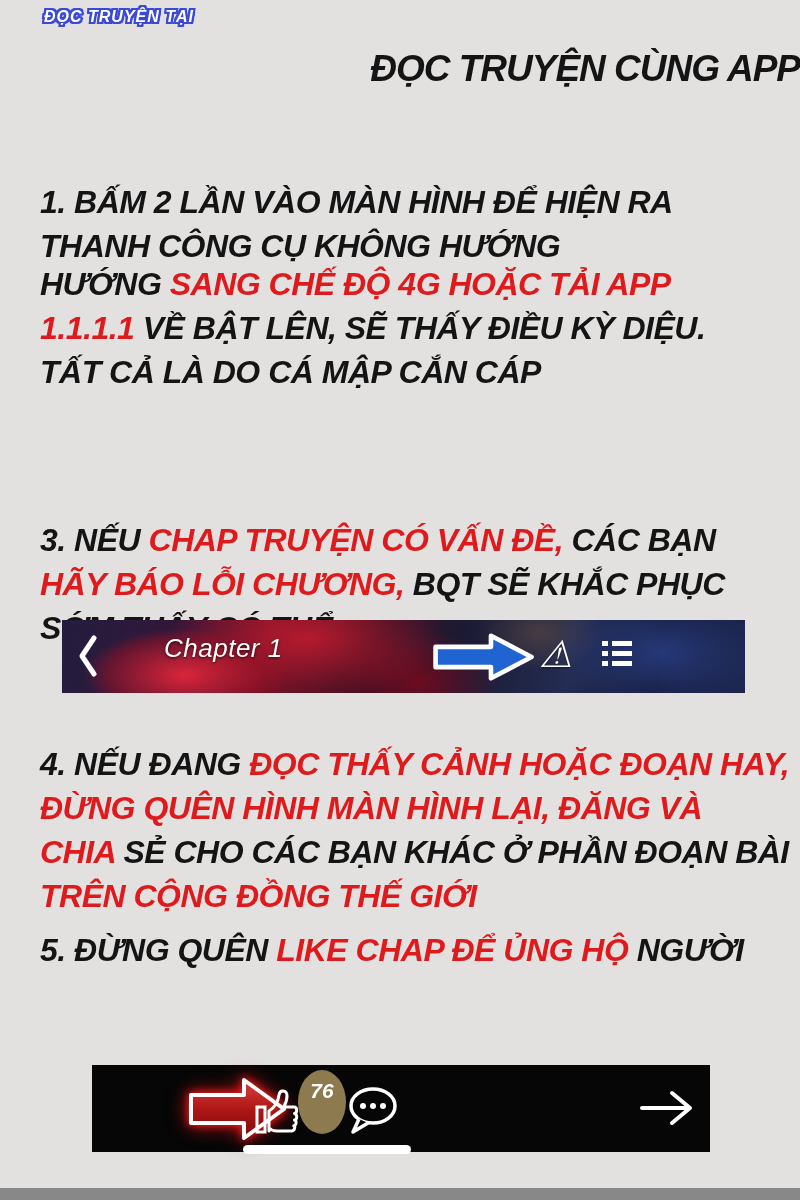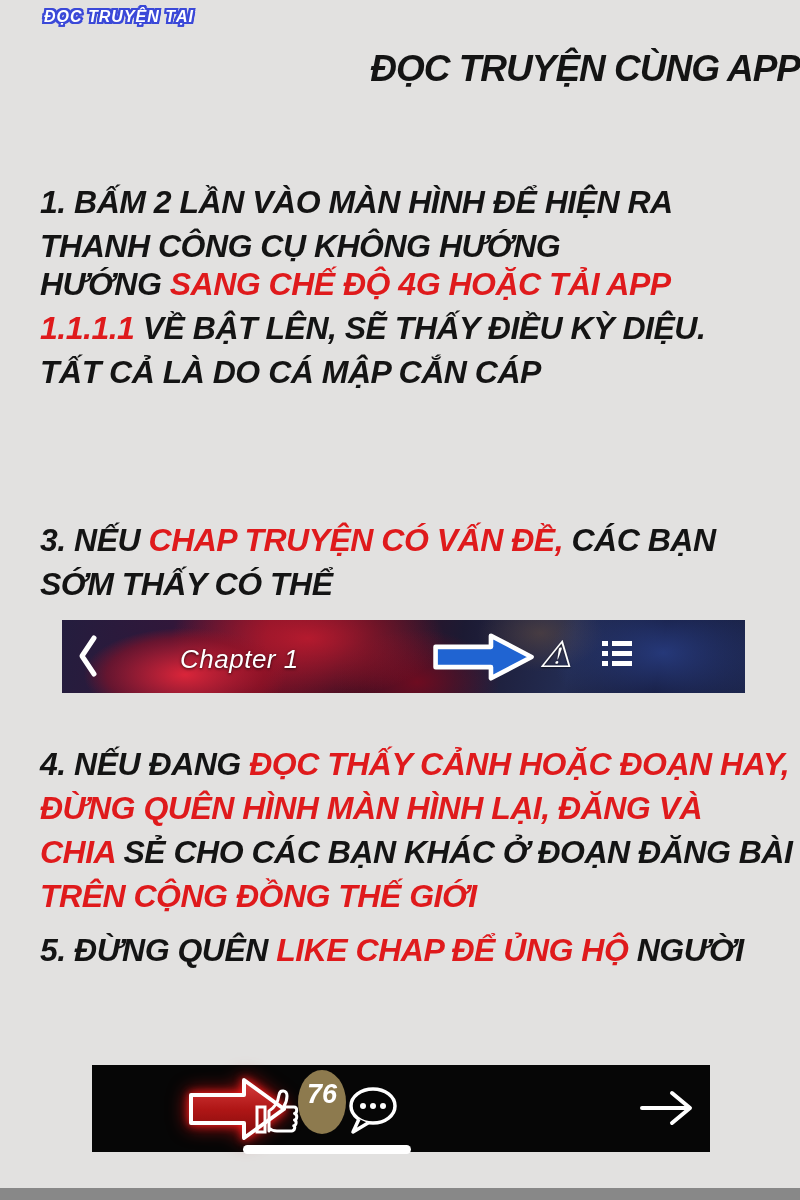--- a/index.html
+++ b/index.html
@@ -43,22 +43,22 @@
     background:
       radial-gradient(ellipse 130px 60px at 18% 75%, rgba(226,38,58,.95), rgba(150,18,38,.55) 60%, transparent 78%),
       radial-gradient(ellipse 190px 85px at 36% 25%, rgba(196,28,48,.85), transparent 72%),
       radial-gradient(ellipse 110px 70px at 52% 85%, rgba(122,10,30,.85), transparent 75%),
       radial-gradient(ellipse 150px 95px at 88% 45%, rgba(45,70,150,.75), transparent 75%),
       radial-gradient(ellipse 90px 55px at 70% 18%, rgba(96,74,62,.6), transparent 70%),
       linear-gradient(100deg,#241d3e 0%,#31173a 16%,#6e1025 30%,#3a0f22 45%,#1c1a33 58%,#232c52 74%,#101024 87%,#1b2347 100%);
   }
   .cb-back{position:absolute;left:16px;top:14px;width:20px;height:44px;}
   .cb-title{
-    position:absolute;left:102px;top:24px;font-size:26px;color:#fff;font-weight:400;
-    text-shadow:0 1px 3px rgba(0,0,0,.7);letter-spacing:.5px;margin-left:16px;
+    position:absolute;left:102px;top:13px;font-size:26px;color:#fff;font-weight:400;
+    text-shadow:0 1px 3px rgba(0,0,0,.7);letter-spacing:.5px;
   }
   .cb-arrow{position:absolute;left:370px;top:13px;width:105px;height:48px;}
   .cb-warning{
     position:absolute;left:477px;top:10px;font-size:37px;line-height:50px;color:#fff;
     text-shadow:0 1px 2px rgba(0,0,0,.6);
   }
   .cb-menu{position:absolute;left:540px;top:21px;width:30px;height:31px;}
   .cb-menu .mrow{display:flex;gap:4px;margin-bottom:5px;}
   .cb-menu .msq{width:6px;height:5px;background:#fff;}
   .cb-menu .mbar{width:20px;height:5px;background:#fff;}
@@ -69,21 +69,21 @@
   }
   .bb-red-arrow{
     position:absolute;left:96px;top:11px;width:100px;height:67px;
     filter:drop-shadow(0 0 4px #ff2020) drop-shadow(0 0 9px #b80f0f);
   }
   .bb-thumb{position:absolute;left:162px;top:19px;width:46px;height:52px;}
   .bb-badge{
     position:absolute;left:206px;top:5px;width:48px;height:64px;border-radius:50%;
     background:var(--olive);text-align:center;
   }
-  .bb-badge span{display:inline-block;margin-top:9px;font-size:27px;font-weight:700;color:#fff;}
+  .bb-badge span{display:inline-block;margin-top:9px;font-size:21px;font-weight:700;color:#fff;}
   .bb-bubble{position:absolute;left:254px;top:21px;width:56px;height:50px;}
   .bb-next{position:absolute;right:14px;top:23px;width:58px;height:40px;}
   .bb-strip{
     position:absolute;left:151px;bottom:-2px;width:168px;height:9px;
     background:#fff;border-radius:5px;
   }
 </style>
 </head>
 <body>
 
@@ -100,26 +100,27 @@
         <div class="line"><span class="seg black">1. BẤM 2 LẦN VÀO MÀN HÌNH ĐỂ HIỆN RA</span></div>
         <div class="line"><span class="seg black">THANH CÔNG CỤ KHÔNG HƯỚNG</span></div>
       </div>
       <div class="section" id="sec-2">
         <div class="line"><span class="seg black">HƯỚNG </span><span class="seg red">SANG CHẾ ĐỘ 4G HOẶC TẢI APP</span></div>
         <div class="line"><span class="seg red">1.1.1.1</span><span class="seg black"> VỀ BẬT LÊN, SẼ THẤY ĐIỀU KỲ DIỆU.</span></div>
         <div class="line"><span class="seg black">TẤT CẢ LÀ DO CÁ MẬP CẮN CÁP</span></div>
       </div>
       <div class="section" id="sec-3">
         <div class="line"><span class="seg black">3. NẾU </span><span class="seg red">CHAP TRUYỆN CÓ VẤN ĐỀ,</span><span class="seg black"> CÁC BẠN</span></div>
+        <div class="line"><span class="seg red">HÃY BÁO LỖI CHƯƠNG,</span><span class="seg black"> BQT SẼ KHẮC PHỤC</span></div>
         <div class="line"><span class="seg black">SỚM THẤY CÓ THỂ</span></div>
       </div>
       <div class="section" id="sec-4">
         <div class="line"><span class="seg black">4. NẾU ĐANG </span><span class="seg red">ĐỌC THẤY CẢNH HOẶC ĐOẠN HAY,</span></div>
         <div class="line"><span class="seg red">ĐỪNG QUÊN HÌNH MÀN HÌNH LẠI, ĐĂNG VÀ</span></div>
-        <div class="line"><span class="seg red">CHIA</span><span class="seg black"> SẺ CHO CÁC BẠN KHÁC Ở ĐOẠN ĐĂNG BÀI</span></div>
+        <div class="line"><span class="seg red">CHIA</span><span class="seg black"> SẺ CHO CÁC BẠN KHÁC Ở PHẦN ĐOẠN BÀI</span></div>
         <div class="line"><span class="seg red">TRÊN CỘNG ĐỒNG THẾ GIỚI</span></div>
       </div>
       <div class="section" id="sec-5">
         <div class="line"><span class="seg black">5. ĐỪNG QUÊN </span><span class="seg red">LIKE CHAP ĐỂ ỦNG HỘ</span><span class="seg black"> NGƯỜI</span></div>
       </div>
     </div>
 
   <div class="chapter-bar">
     <svg class="cb-back" viewBox="0 0 20 44">
       <polyline points="16,4 4,22 16,40" fill="none" stroke="#ffffff" stroke-width="5" stroke-linecap="round" stroke-linejoin="round"></polyline>

